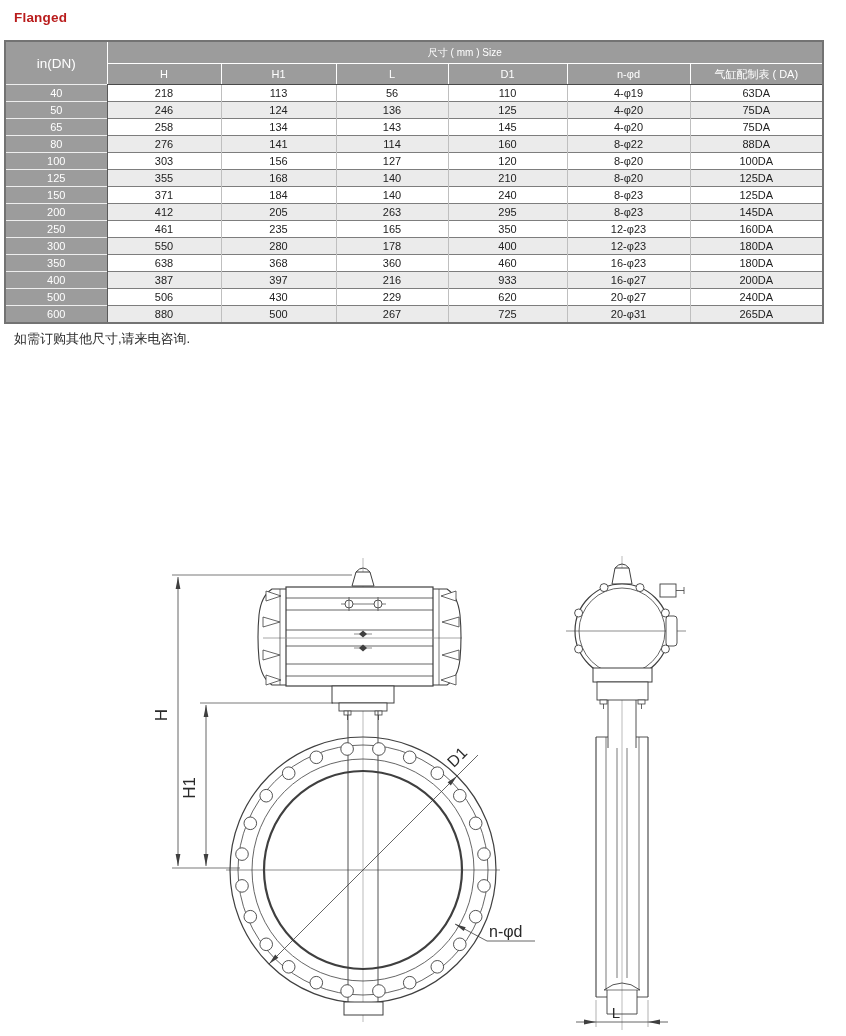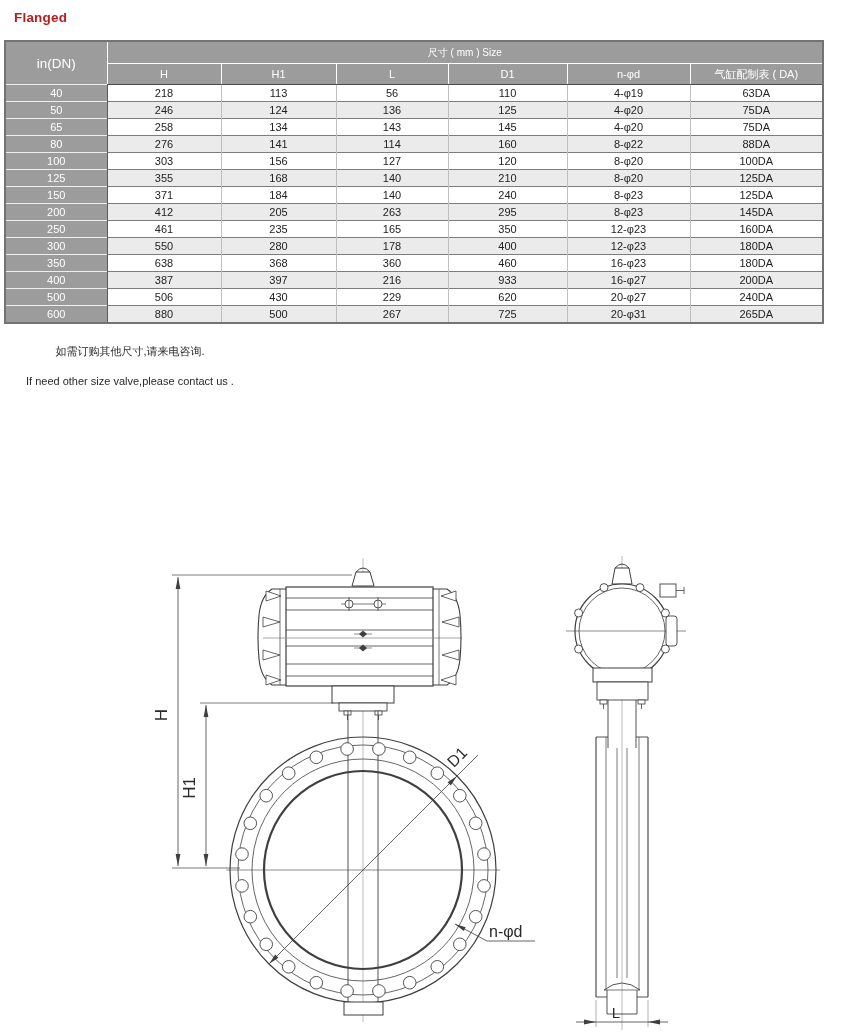--- a/index.html
+++ b/index.html
@@ -30,21 +30,21 @@
     border-top:1px solid #eeeeee;border-right:1.5px solid #5a5a5a;
     padding:0;text-align:center;font-size:11px;
   }
   table.dim-table tbody td{
     padding:0;text-align:center;height:16px;color:#222222;
     border-top:1px solid #7d7d7d;border-left:1px solid #bfbfbf;
     background:#ffffff;
   }
   table.dim-table tbody tr:nth-child(even) td{background:#ebebeb;}
   .notes{position:absolute;left:14px;top:330px;}
-  .notes p{margin:12px;font-size:11px;line-height:18px;color:#2a2a2a;text-align:center;}
+  .notes p{margin:0;font-size:13px;line-height:18px;color:#2a2a2a;}
   svg.drawing{position:absolute;left:0;top:550px;}
   svg .ln{stroke:#3f3f3f;fill:none;}
   svg .fillw{fill:#ffffff;stroke:#3f3f3f;}
   svg .aux{stroke:#8f8f8f;fill:none;}
   svg .arrow{fill:#3f3f3f;stroke:none;}
   svg text{fill:#2a2a2a;font-family:"Liberation Sans",sans-serif;}
 </style>
 </head>
 <body>
 
@@ -201,21 +201,20 @@
           <td>267</td>
           <td>725</td>
           <td>20-φ31</td>
           <td>265DA</td>
         </tr>
       </tbody>
   </table>
 
   <div class="notes">
     <p>如需订购其他尺寸,请来电咨询.</p>
-    <p>If need other size valve,please contact us .</p>
   </div>
 
   <svg class="drawing" width="846" height="486" viewBox="0 550 846 486">
 
     <g>
 
       <line class="aux" x1="363" y1="558" x2="363" y2="1022" stroke-width="0.6"></line>
 
       <g>
         <path class="fillw" d="M352 586 L356 572 L370 572 L374 586 Z" stroke-width="1"></path>

